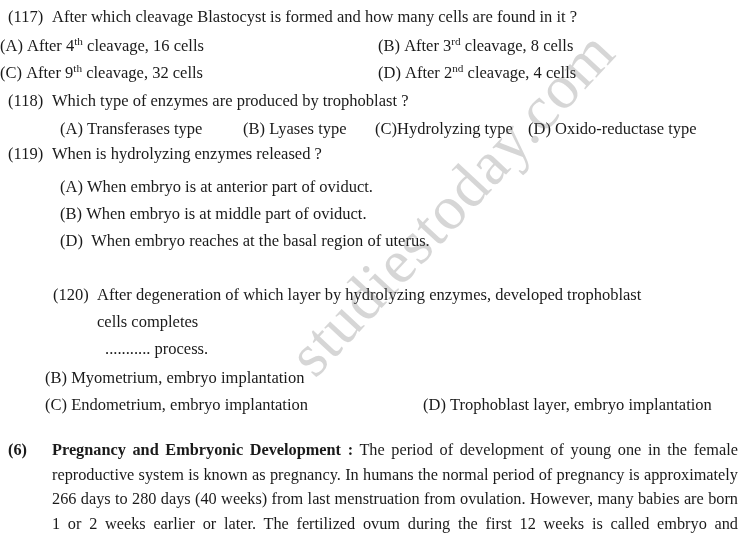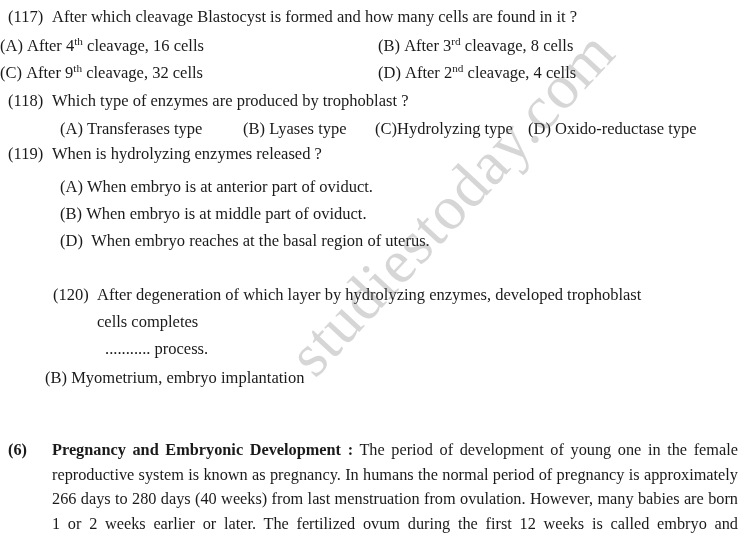--- a/index.html
+++ b/index.html
@@ -202,20 +202,28 @@
     <div class="qrow">
       <div class="qnum">(120)</div>
       <div class="qtext">After degeneration of which layer by hydrolyzing enzymes, developed trophoblast cells completes</div>
     </div>
     <div class="cont-line">........... process.</div>
     <div class="optrow" style="margin-top:2px;">
       <div class="opt opt-b2">
         <span>(B)</span>&nbsp;<span>Myometrium, embryo implantation</span>
       </div>
     </div>
+    <div class="optrow">
+      <div class="opt opt-a2">
+        <span>(C)</span>&nbsp;<span>Endometrium, embryo implantation</span>
+      </div>
+      <div class="opt opt-b2">
+        <span>(D)</span>&nbsp;<span>Trophoblast layer, embryo implantation</span>
+      </div>
+    </div>
   </div>
 
 
   <div id="section-six">
     <div class="secnum">(6)</div>
     <div class="secbody"><span class="sechead">Pregnancy and Embryonic Development :</span><span> The period of development of young one in the female reproductive system is known as pregnancy. In humans the normal period of pregnancy is approximately 266 days to 280 days (40 weeks) from last menstruation from ovulation. However, many babies are born 1 or 2 weeks earlier or later. The fertilized ovum during the first 12 weeks is called embryo and thereafter it known as foetus.</span></div>
   </div>
 
 </div>
 

